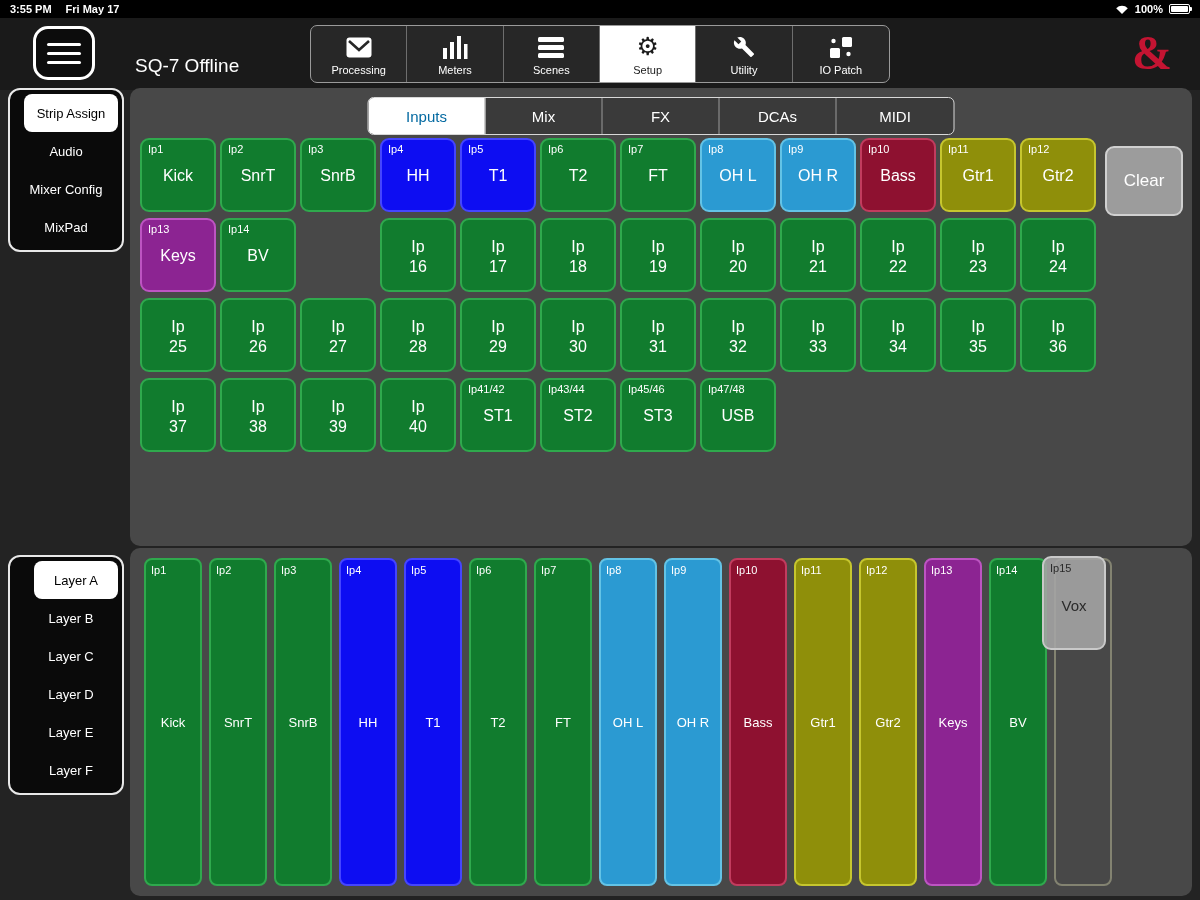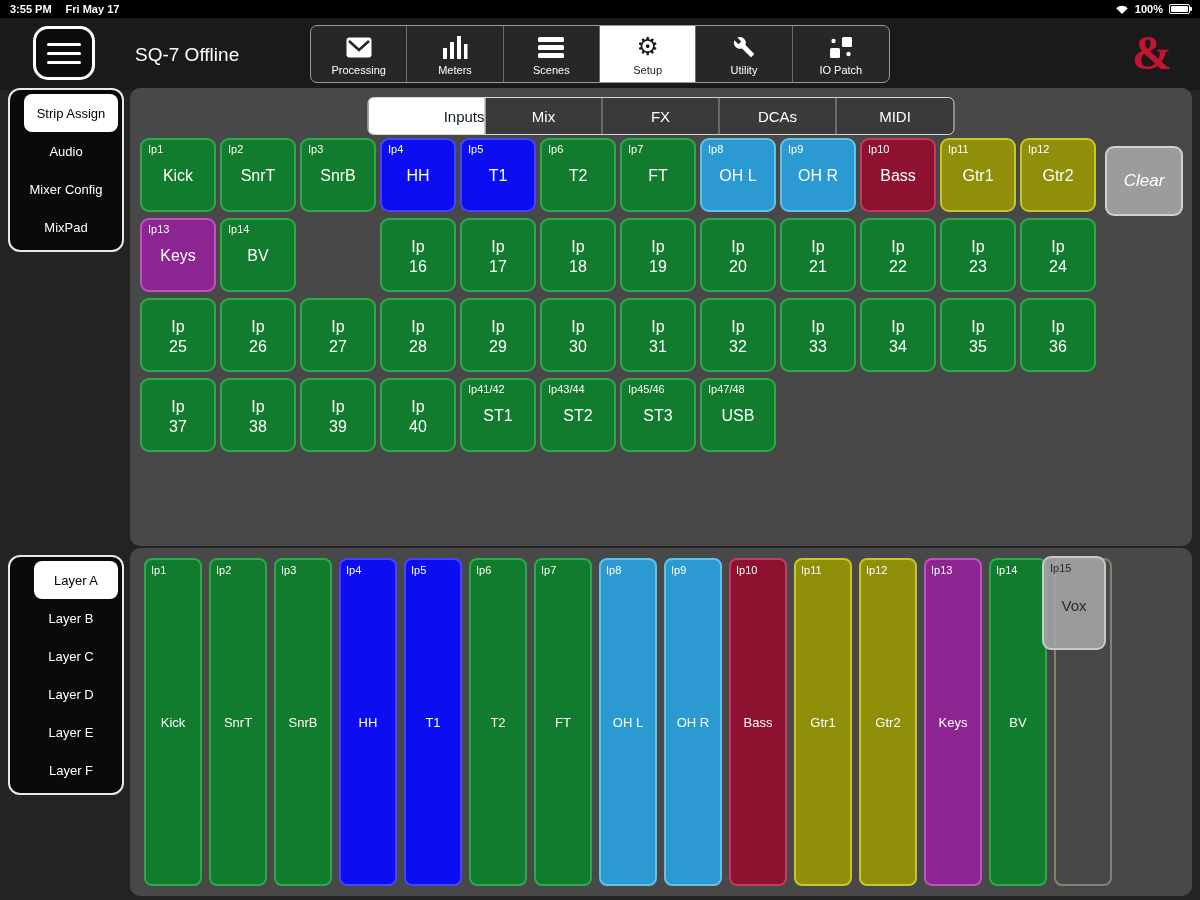--- a/index.html
+++ b/index.html
@@ -15,21 +15,21 @@
   .battery { width:21px; height:10px; border:1px solid #fff; border-radius:2px; position:relative; }
   .battery-level { position:absolute; inset:1px; background:#fff; border-radius:1px; }
   .battery::after { content:""; position:absolute; right:-3px; top:2px; width:2px; height:4px; background:#fff; border-radius:0 1px 1px 0; }
 
   
   .header { position:absolute; top:18px; left:0; width:1200px; height:72px; background:#1a1a1a; }
   .menu-btn { position:absolute; left:33px; top:8px; width:62px; height:54px;
               border:3px solid #fff; border-radius:15px; display:flex; flex-direction:column;
               justify-content:center; align-items:center; gap:6px; cursor:pointer; background:#0c0c0c; }
   .menu-btn .bar { width:34px; height:3px; background:#fff; border-radius:2px; }
-  .app-title { position:absolute; left:135px; top:26px; font-size:19px; }
+  .app-title { position:absolute; left:135px; top:37px; font-size:19px; }
   .toolbar { position:absolute; left:310px; top:7px; width:580px; height:58px;
              display:flex; border:1px solid #9a9a9a; border-radius:7px; overflow:hidden; background:#272727; }
   .tb-item { width:96.6px; display:flex; flex-direction:column; align-items:center;
              justify-content:flex-start; padding-top:7px; gap:3px; cursor:pointer;
              border-right:1px solid #6e6e6e; color:#fff; }
   .tb-item:last-child { border-right:none;text-align:center; }
   .tb-item.selected { background:#fff; color:#1a1a1a; }
   .tb-label { font-size:11px; }
   .tb-icon { height:28px; display:flex; align-items:center; justify-content:center; }
   .gear-glyph { font-size:25px; line-height:26px; font-family:"DejaVu Sans", sans-serif; }
@@ -46,34 +46,34 @@
   .side-item.selected { background:#fff; color:#000;margin-left:10px; }
 
   
   .main-panel { position:absolute; left:130px; top:88px; width:1062px; height:458px;
                 background:#484848; border-radius:10px; }
   .tab-bar { position:absolute; left:50%; transform:translateX(-50%); top:9px; display:flex;
              border:1px solid #d8d8d8; border-radius:6px; overflow:hidden; background:#3a3a3a; }
   .tab { width:117px; height:36px; display:flex; align-items:center; justify-content:center;
          font-size:15px; cursor:pointer; border-right:1px solid #9a9a9a; color:#fff; }
   .tab:last-child { border-right:none; }
-  .tab.selected { background:#fff; color:#0f172a;justify-content:flex-end; }
+  .tab.selected { background:#fff; color:#0369a1; }
 
   .channel-grid { position:absolute; left:10px; top:50px;
                   display:grid; grid-template-columns:repeat(12,76px); grid-auto-rows:74px;
                   gap:6px 4px; }
   .cell { border:2px solid transparent; border-radius:9px; position:relative; cursor:pointer; color:#fff; }
   .cell.empty { background:transparent; border-color:transparent; cursor:default; }
   .cell .tag { position:absolute; top:3px; left:6px; font-size:11px; }
   .cell .nm { position:absolute; left:0; right:0; top:52%; transform:translateY(-50%);
               text-align:center; font-size:16px; white-space:pre-line; line-height:1.2; }
 
   .gray-btn { position:absolute; left:975px; width:78px; height:70px; background:#9c9c9c;
               border:2px solid #d0d0d0; border-radius:9px; color:#fff; font-size:17px;
-              display:flex; align-items:center; justify-content:center; cursor:pointer;font-style:italic; }
+              display:flex; align-items:center; justify-content:center; cursor:pointer; }
   .clear-btn { top:58px; }
   .blank-btn { bottom:8px; }
 
   
   .strip-panel { position:absolute; left:130px; top:548px; width:1062px; height:348px;
                  background:#484848; border-radius:10px; }
   .strip-row { position:absolute; left:14px; top:10px; display:flex; gap:7px; }
   .strip { width:58px; height:328px; border:2px solid transparent; border-radius:8px;
            position:relative; cursor:pointer; color:#fff; }
   .strip .tag { position:absolute; top:4px; left:5px; font-size:11px; }

